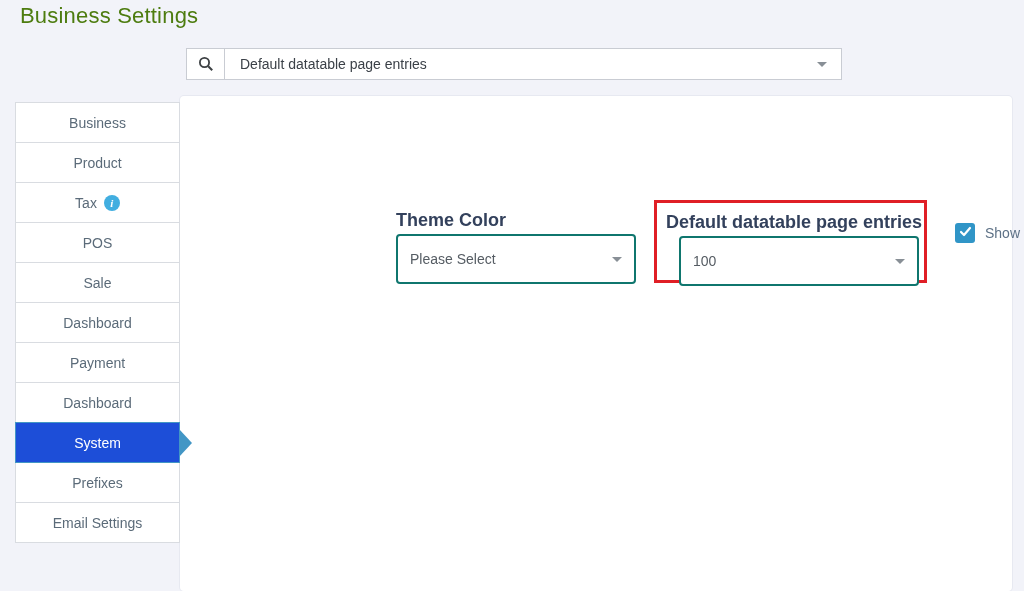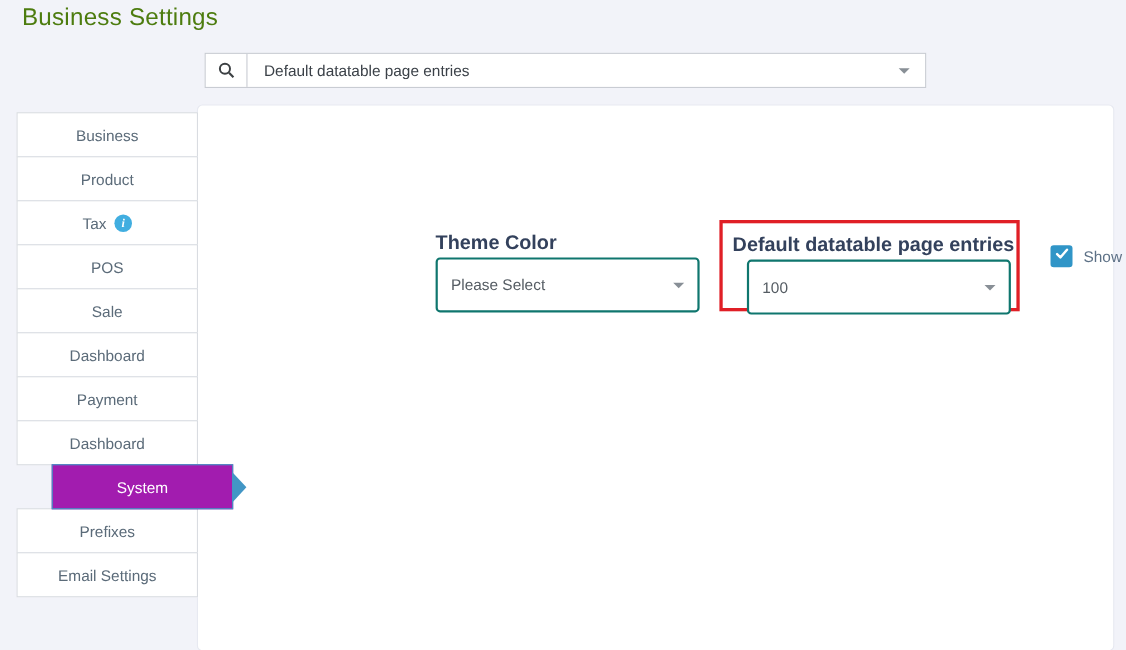--- a/index.html
+++ b/index.html
@@ -55,23 +55,22 @@
   }
   .side-item {
     position: relative;
     width: 165px; height: 41px; margin-top: -1px;
     background: #ffffff; border: 1px solid #d9dce1;
     display: flex; align-items: center; justify-content: center;
     font-size: 14px; color: #5b6b79; cursor: pointer;
   }
   .side-item:first-child { margin-top: 0; }
   .side-item.active {
-    background: #a21caf; border-color: #4296c5; color: #ffffff;
+    background: #1d4ed8; border-color: #4296c5; color: #ffffff;
     z-index: 2;
-    margin-left: 32px;
   }
   .side-item.active .arrow {
     position: absolute; left: 100%; top: 50%;
     margin-top: -14px;
     width: 0; height: 0;
     border-top: 14px solid transparent;
     border-bottom: 14px solid transparent;
     border-left: 13px solid #4296c5;
   }
   .info-badge {

